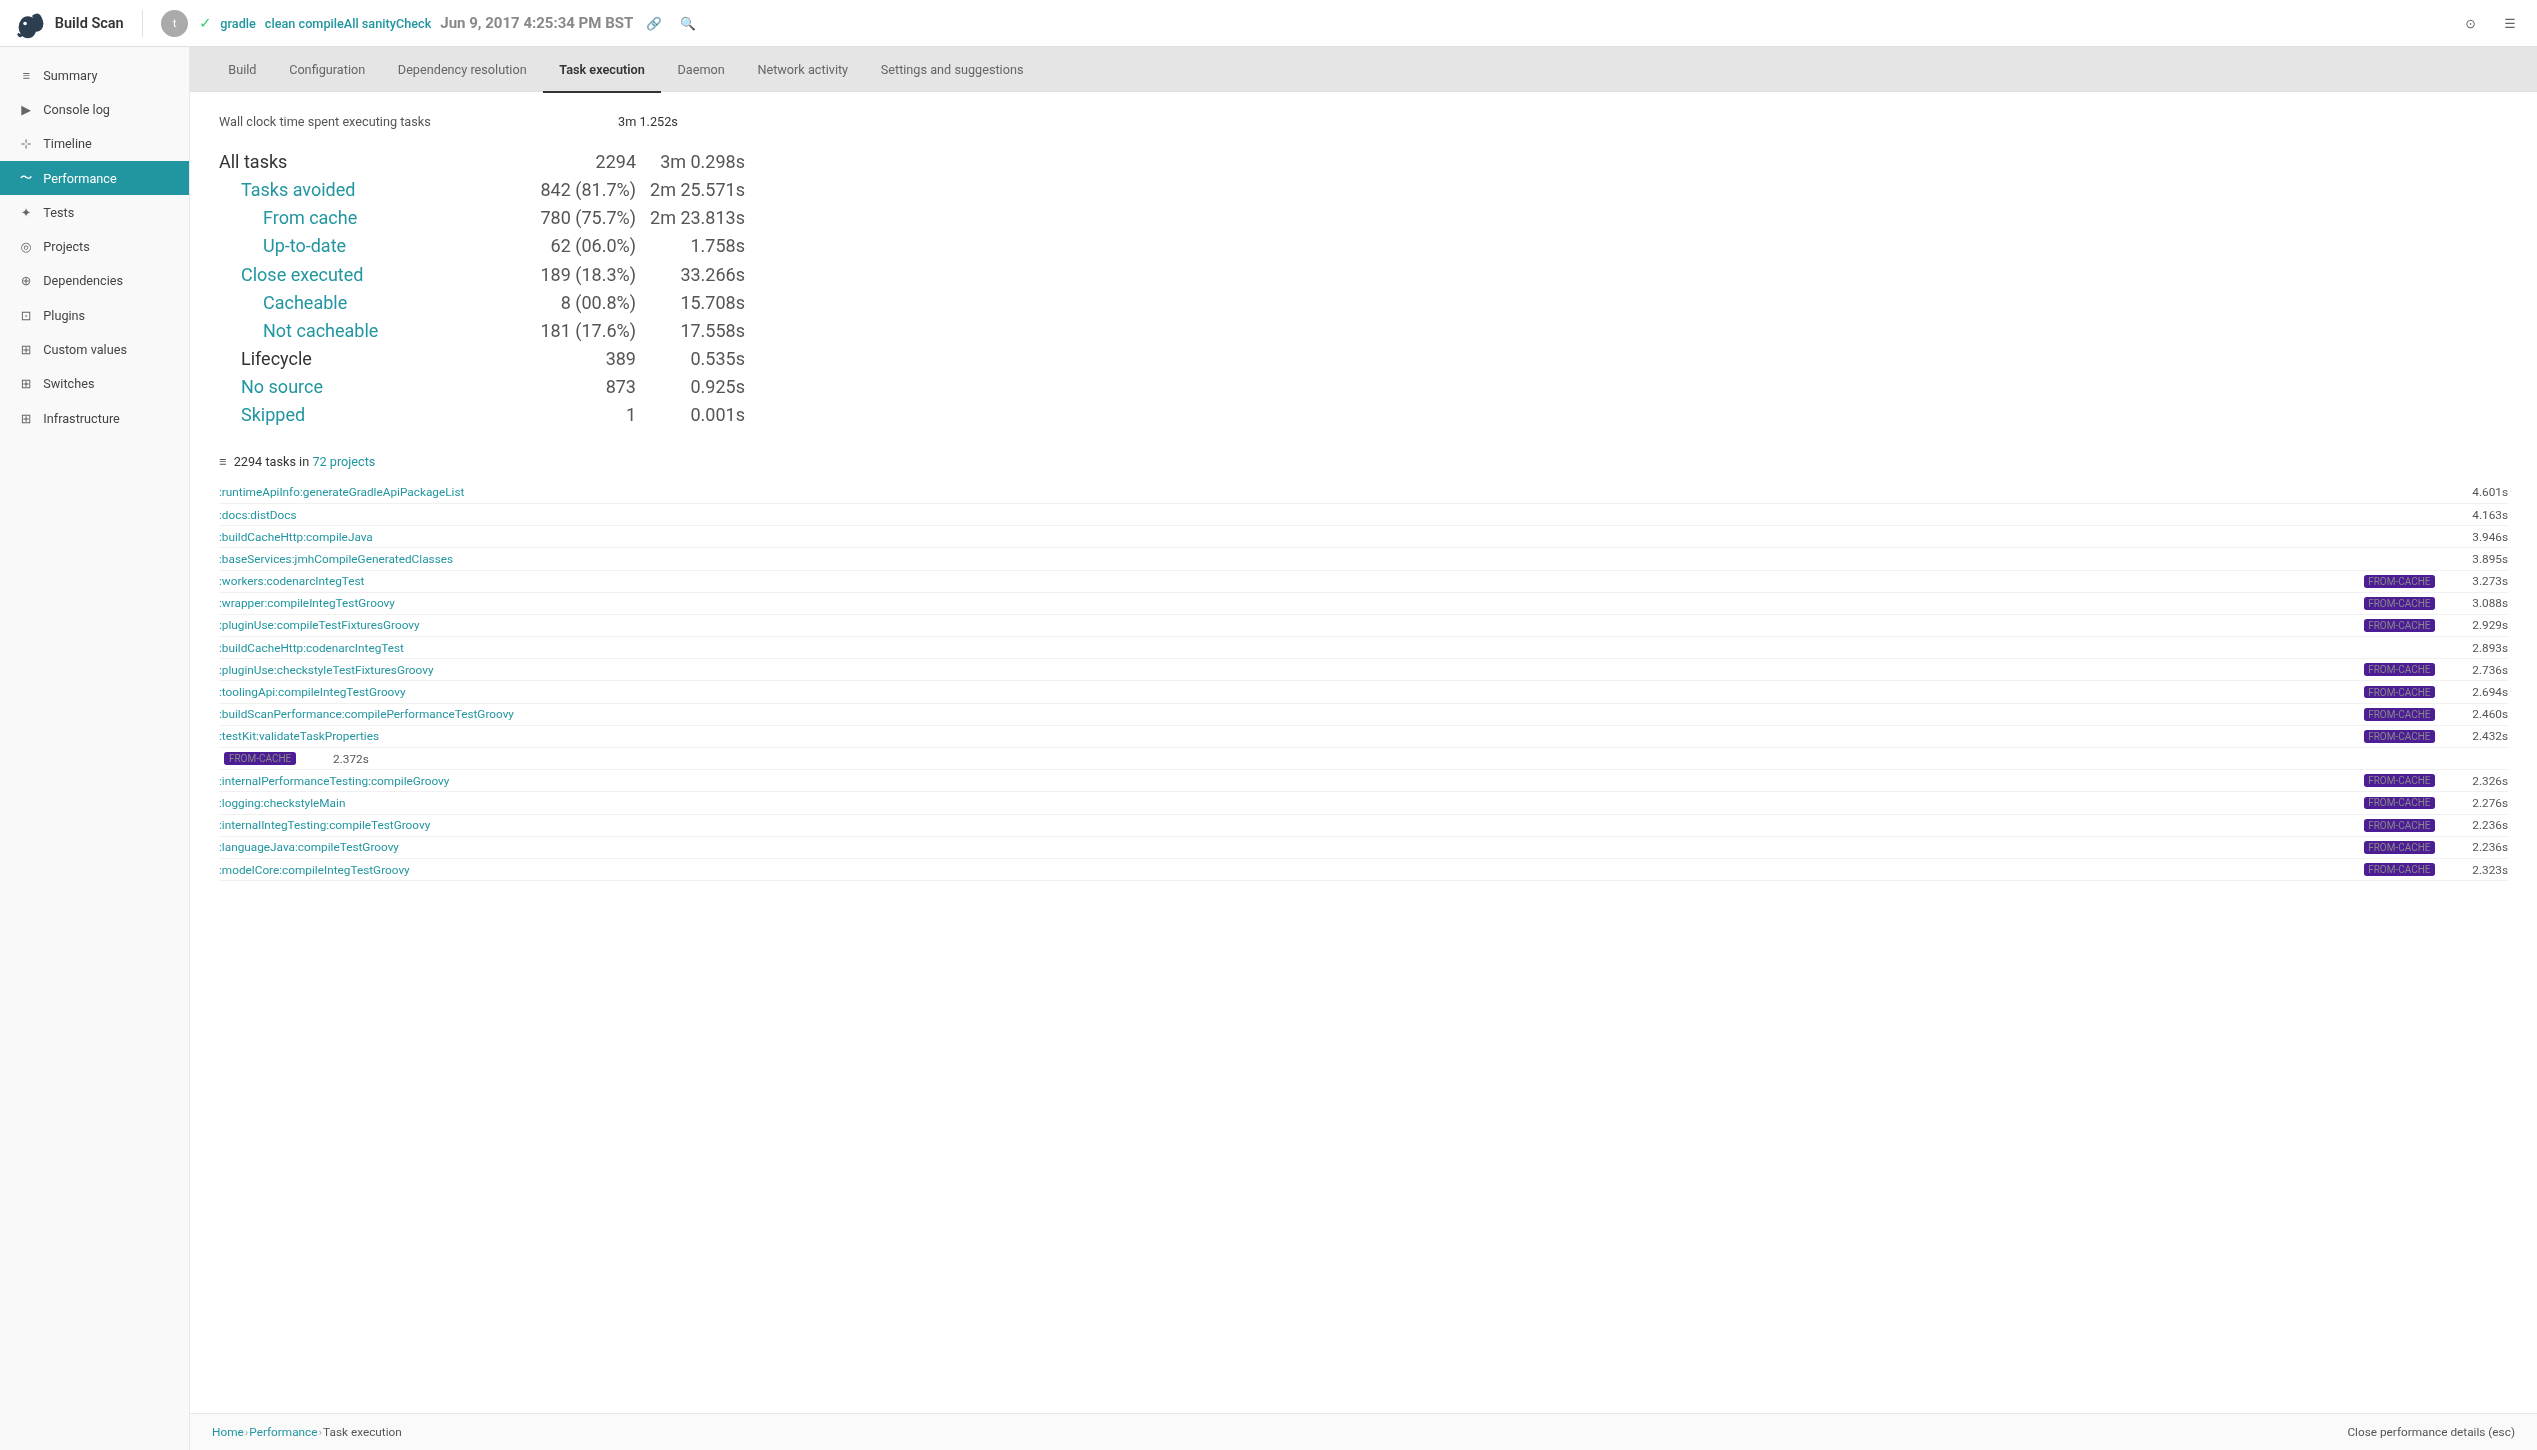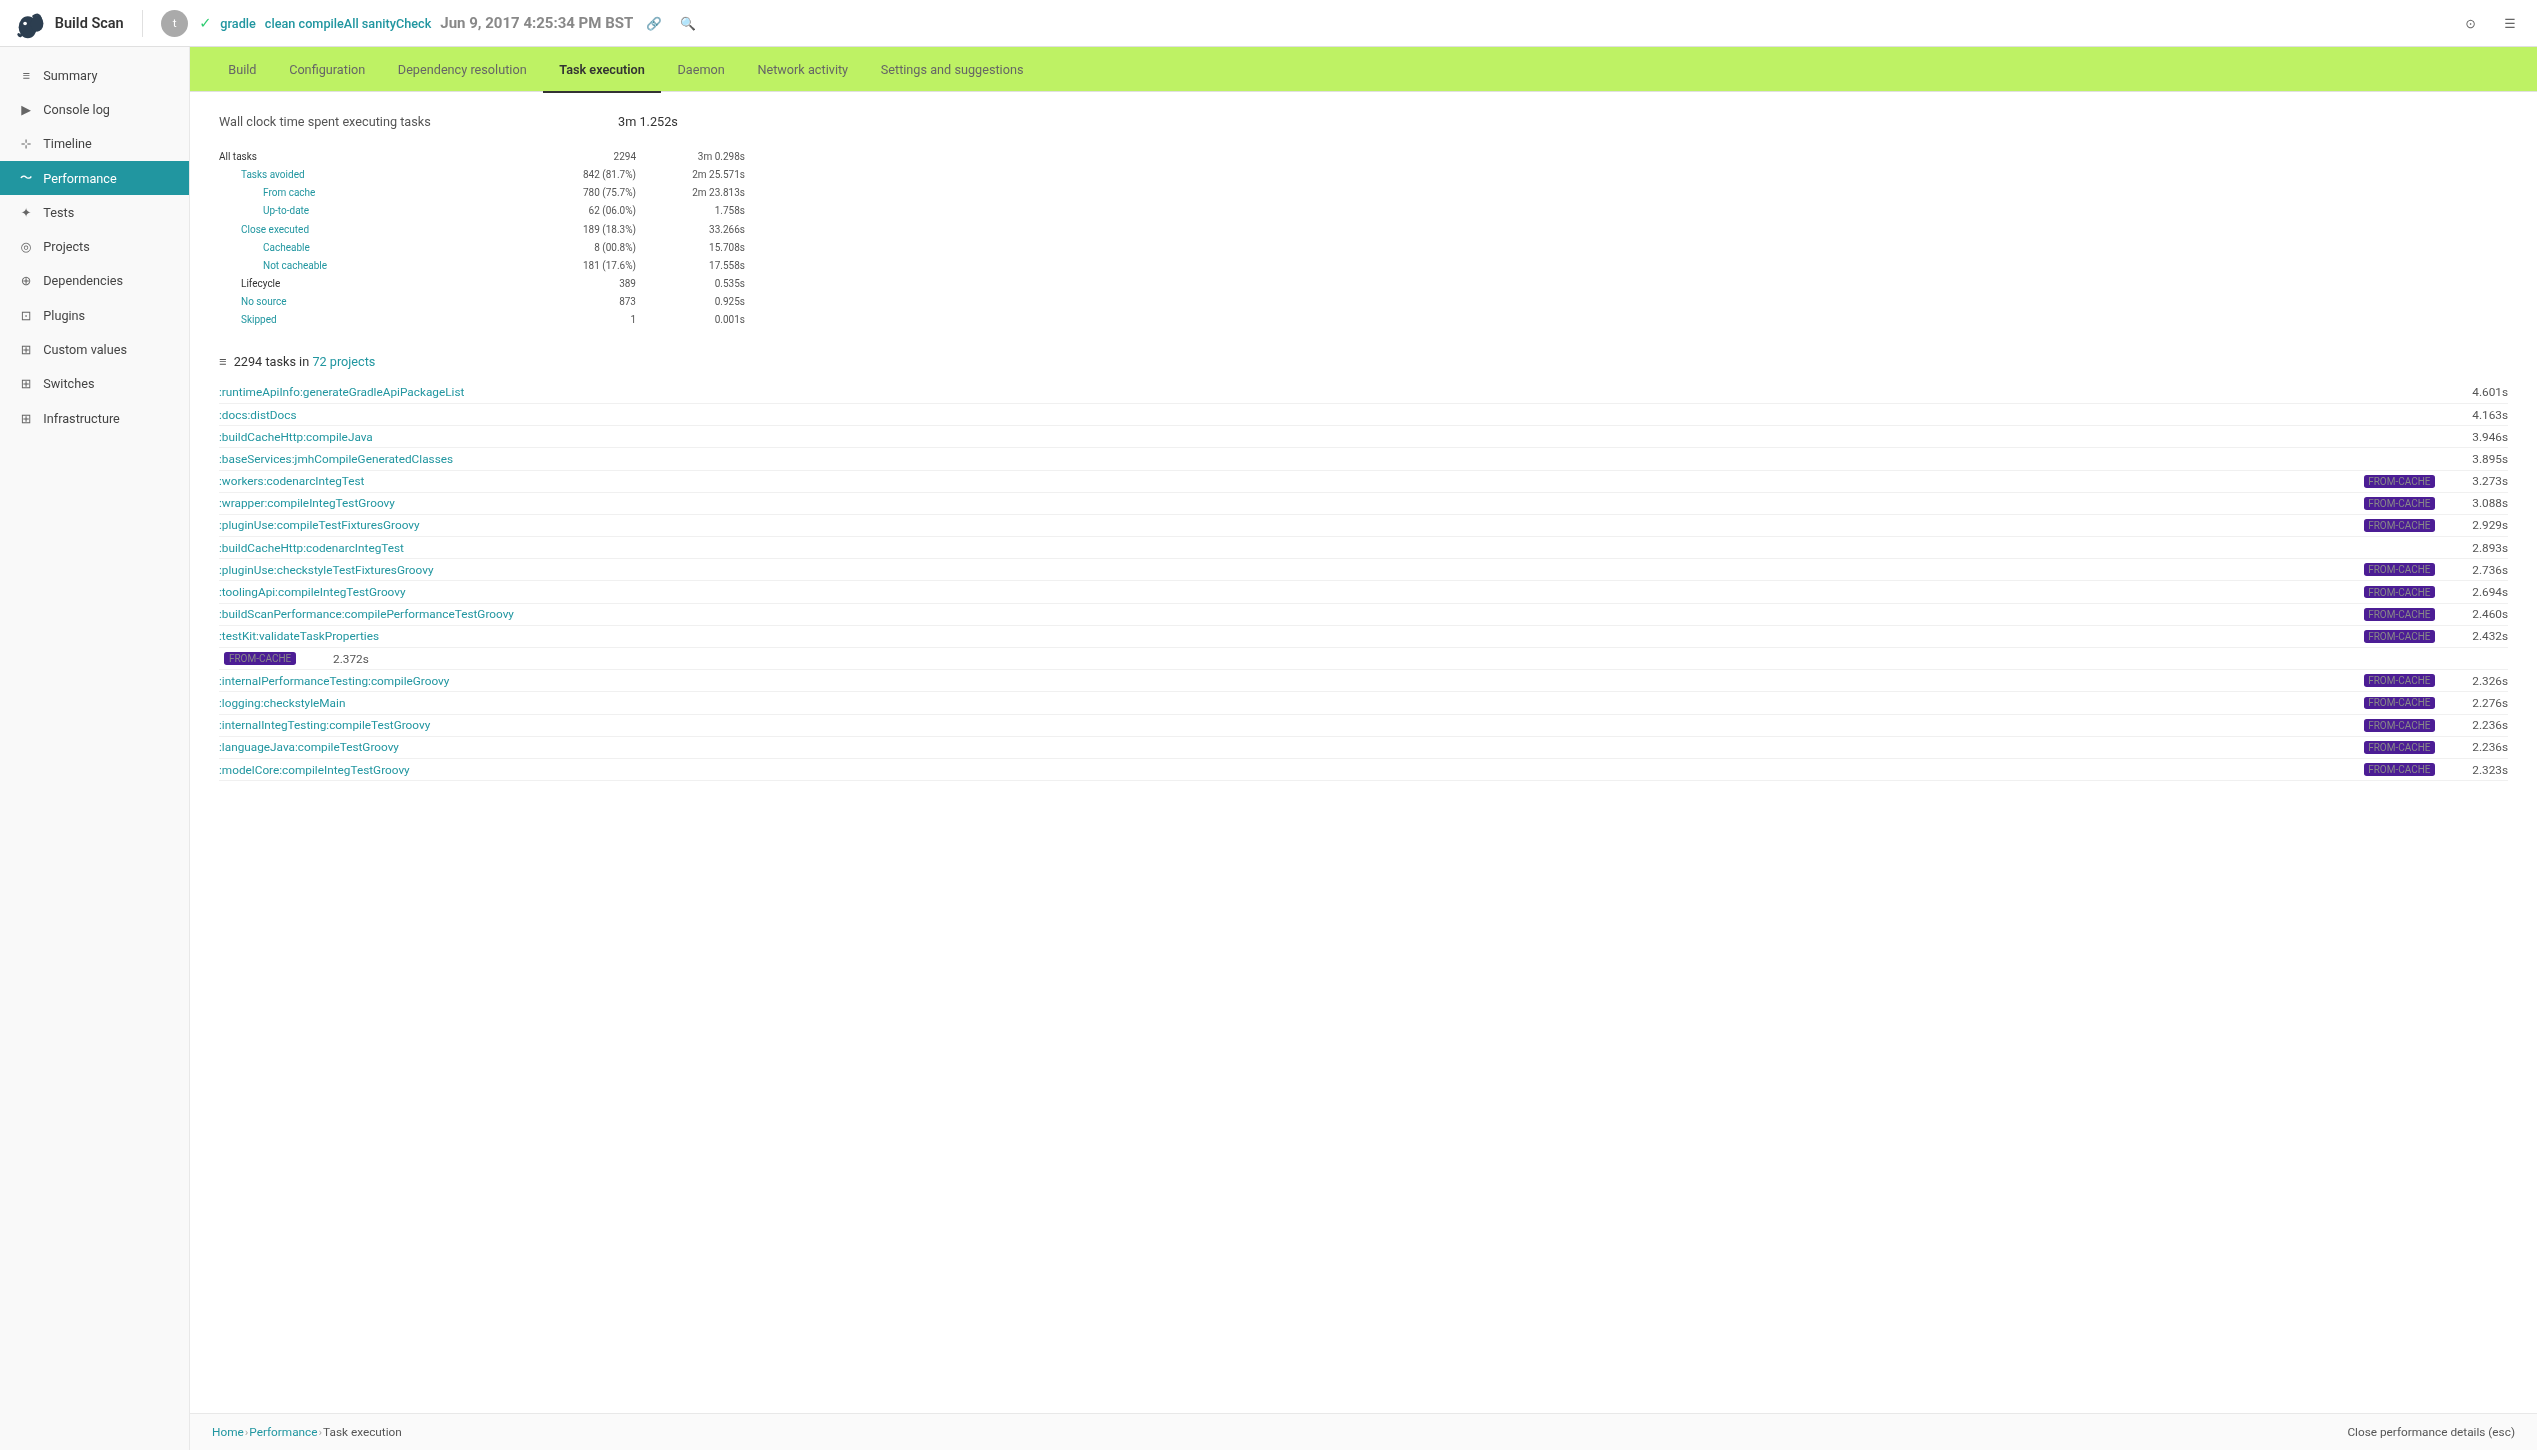--- a/index.html
+++ b/index.html
@@ -38,38 +38,38 @@
     .sidebar-item.active .sidebar-icon { color: #fff; }
     .sidebar-icon { width: 16.3px; height: 16.3px; display: flex; align-items: center; justify-content: center; color: #666; flex-shrink: 0; }
     .sidebar-item.active .sidebar-icon { color: #fff; }
 
     
     .content-area { flex: 1; overflow-y: auto; display: flex; flex-direction: column; }
 
     
     .tab-bar {
       display: flex; align-items: center; border-bottom: 1.8px solid #e0e0e0;
-      padding: 0 22px; background: #bef264; flex-shrink: 0;
+      padding: 0 22px; background: #e5e5e5; flex-shrink: 0;
     }
     .tab {
       padding: 14.5px 16.3px; font-size: 12.7px; color: #666; cursor: pointer;
       border-bottom: 2.7px solid transparent; margin-bottom: -1.8px; white-space: nowrap;
     }
     .tab.active { color: #333; font-weight: 600; border-bottom-color: #333; }
 
     
     .main-content { padding: 22px 29px; flex: 1; overflow-y: auto; }
 
     
     .wall-clock-row { display: flex; align-items: center; margin-bottom: 18px; }
     .wall-clock-label { font-size: 12.7px; color: #555; width: 290px; }
     .wall-clock-value { font-size: 12.7px; color: #333; margin-left: 109px; }
 
     .stats-table { margin-bottom: 25px; }
-    .stats-row { display: flex; align-items: center; padding: 3.6px 0; font-size: 10px; }
+    .stats-row { display: flex; align-items: center; padding: 3.6px 0; font-size: 18px; }
     .stats-label { width: 290px; color: #333; }
     .stats-label.link { color: #2196a0; cursor: pointer; }
     .stats-label.indented { padding-left: 22px; }
     .stats-label.indented2 { padding-left: 44px; }
     .stats-count { width: 127px; color: #555; text-align: right; }
     .stats-time { width: 109px; color: #555; text-align: right; }
 
     
     .task-list-header { display: flex; align-items: center; gap: 7.3px; margin-bottom: 12.7px; font-size: 12.7px; }
     .task-count-icon { color: #555; }

